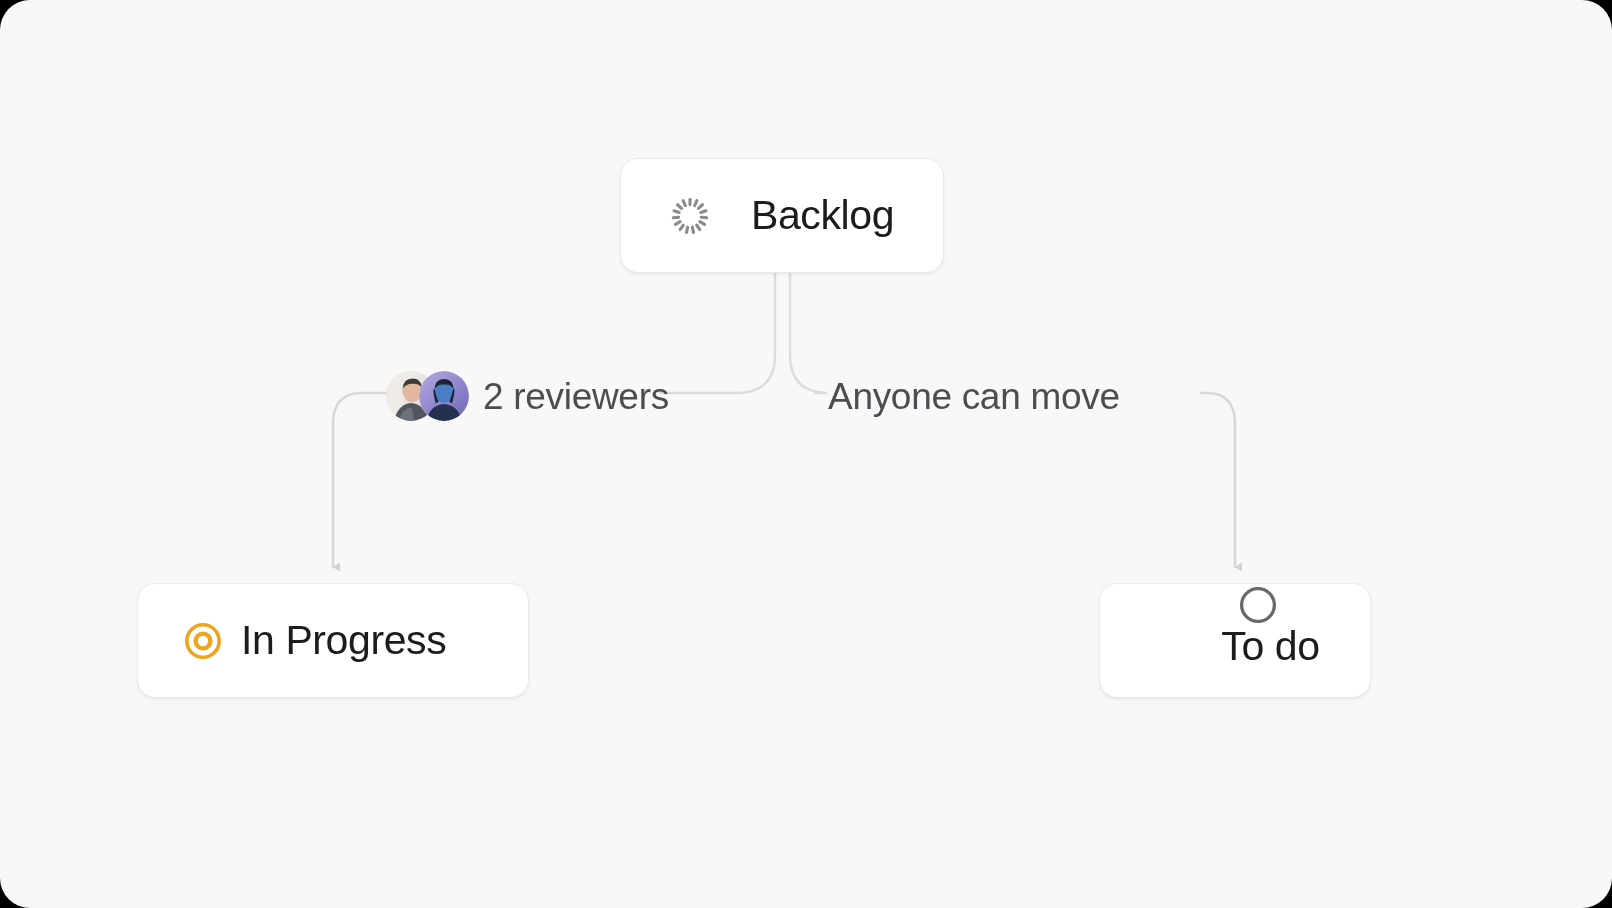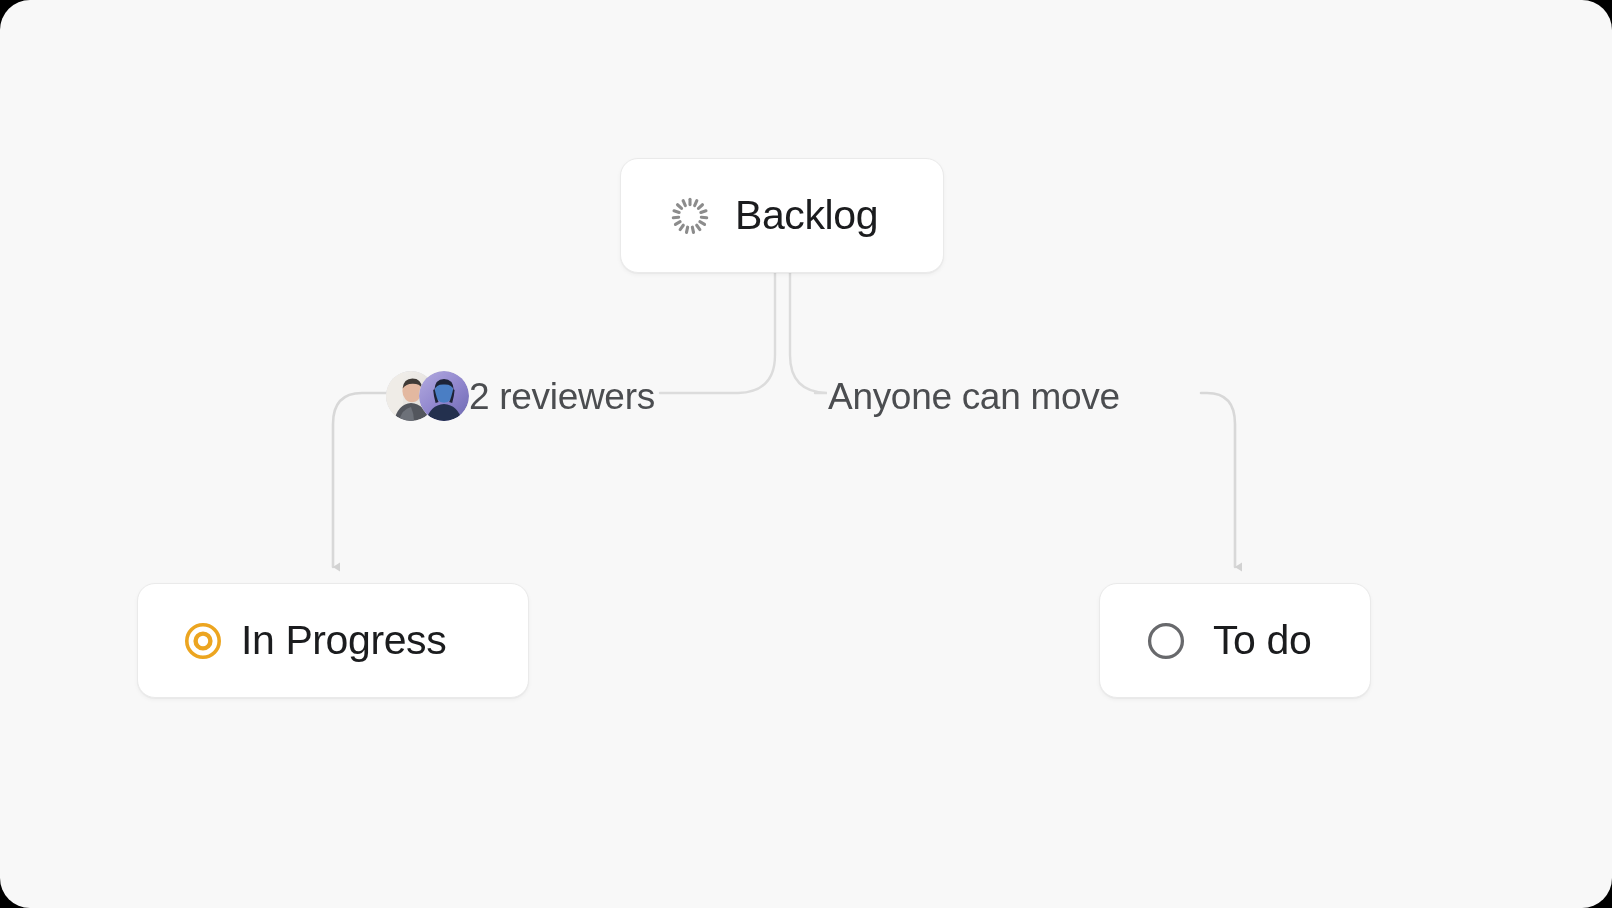--- a/index.html
+++ b/index.html
@@ -54,39 +54,40 @@
   }
 
   
   #node-backlog {
     left: 620px;
     top: 158px;
     width: 324px;
     height: 115px;
     padding-left: 48px;
   }
-  #node-backlog .node-label { margin-left: 24px; }
+  #node-backlog .node-label { margin-left: 40px; }
 
   
   #node-inprogress {
     left: 137px;
     top: 583px;
     width: 392px;
     height: 115px;
     padding-left: 44px;
   }
   #node-inprogress .node-label { margin-left: 17px; }
 
   
   #node-todo {
     left: 1099px;
     top: 583px;
     width: 272px;
     height: 115px;
     padding-left: 45px;
+    flex-direction: column;
   }
   #node-todo .node-label { margin-left: 26px; }
 
   .status-icon {
     width: 42px;
     height: 42px;
     flex: none;
     display: block;
   }
 
@@ -102,21 +103,21 @@
     color: #4b4d50;
     letter-spacing: -0.3px;
     line-height: 1;
   }
 
   #label-reviewers {
     left: 386px;
     top: 370px;
     height: 52px;
   }
-  #label-reviewers .edge-label-text { }
+  #label-reviewers .edge-label-text { margin-left: 14px; }
 
   #label-anyone {
     left: 828px;
     top: 373px;
     height: 46px;
   }
 
   
   .avatar-stack {
     position: relative;

